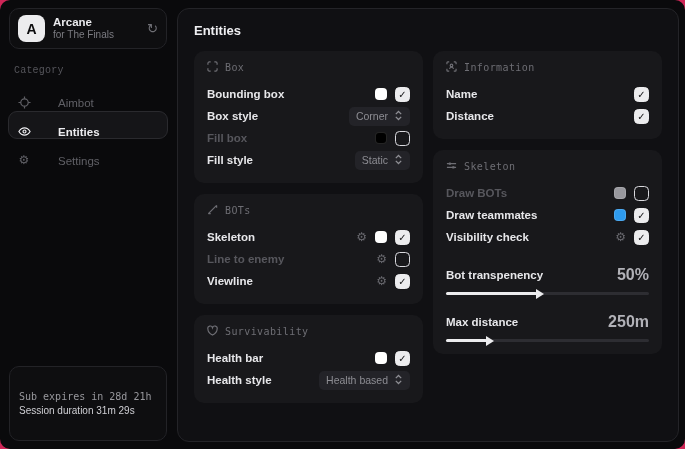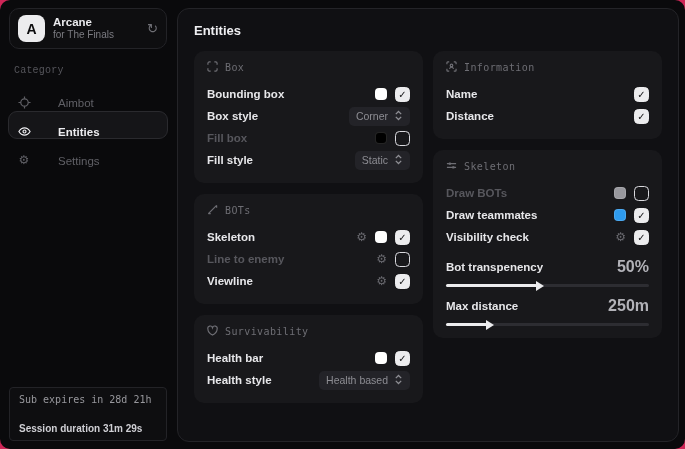--- a/index.html
+++ b/index.html
@@ -22,23 +22,23 @@
   .cat { margin:16px 0 6px 14px; font-size:10px; color:#55555b; letter-spacing:.2px;font-family:Liberation Mono, monospace; }
   .nav { display:flex; flex-direction:column; gap:1px; padding:0 8px; }
   .navitem { display:flex; align-items:flex-end; gap:27px; height:28px; padding:0 8px;
              border:1px solid transparent; border-radius:9px; color:#606066; font-size:11.5px; cursor:pointer; }
   .navitem .nicon { width:14px; display:flex; justify-content:center; color:inherit;
                     font-family:"DejaVu Sans", sans-serif; font-size:12px; }
   .navitem.active { background:#151518; border-color:#2a2a2e; color:#ededf0; font-weight:600; }
   .navitem svg { stroke:currentColor; }
 
   .spacer { flex:1; }
-  .subbox { margin:0 9px 8px 9px; border:1px solid #232327; border-radius:4px; padding:6px 9px; background:#0e0e10; }
+  .subbox { margin:0 9px 8px 9px; border:1px solid #232327; border-radius:10px; padding:24px 9px; background:#0e0e10; }
   .subline1 { font-family:"DejaVu Sans Mono", monospace; font-size:10px; color:#98989d; }
-  .subline2 { font-size:10px; font-weight:700; color:#cfcfd4; margin-top:18px; }
+  .subline2 { font-size:10px; font-weight:400; color:#cfcfd4; margin-top:3px; }
 
   
   .main { flex:1; margin:8px 6px 7px 1px; background:#101013; border:1px solid #242428;
           border-radius:12px; padding:14px 16px; overflow:hidden; }
   .title { font-size:13px; font-weight:700; color:#efeff2; margin-bottom:13px; }
   .cols { display:grid; grid-template-columns:1fr 1fr; gap:10px; align-items:start; }
   .col { display:flex; flex-direction:column; gap:11px; }
 
   .card { background:#18181b; border-radius:10px; padding:10px 13px 12px 13px; }
   .chead { display:flex; align-items:center; gap:7px; margin-bottom:9px;
@@ -54,21 +54,21 @@
   .cb { width:15px; height:15px; border-radius:4.5px; border:1.5px solid #d9d9de; background:transparent;
         display:flex; align-items:center; justify-content:center; cursor:pointer; }
   .cb.on { background:#ececee; border-color:#ececee; }
   .cb.on::after { content:"✓"; font-family:"DejaVu Sans", sans-serif; font-size:10px; font-weight:bold; color:#151517; }
   .gear { font-family:"DejaVu Sans", sans-serif; font-size:12px; color:#68686e; cursor:pointer; }
 
   .dd { display:flex; align-items:center; gap:6px; height:19px; padding:0 7px; border-radius:5px;
         background:#232328; color:#8d8d93; font-size:10.5px; cursor:pointer; }
   .dd svg { stroke:#8d8d93; }
 
-  .sgroup { margin-top:8px;text-align:right; }
+  .sgroup { margin-top:16px;text-align:right; }
   .svalue { font-size:16px; font-weight:600; color:#b2b2b8; }
   .track { position:relative; margin-top:6px; height:3px; border-radius:2px; background:#2d2d32; }
   .fill { position:relative; height:3px; border-radius:2px; background:#ececee; }
   .fill::after { content:""; position:absolute; right:-7px; top:-3.5px; width:0; height:0;
                  border-left:8px solid #ececee; border-top:5px solid transparent; border-bottom:5px solid transparent; }
 </style>
 </head>
 <body>
 
 <div class="stage">

